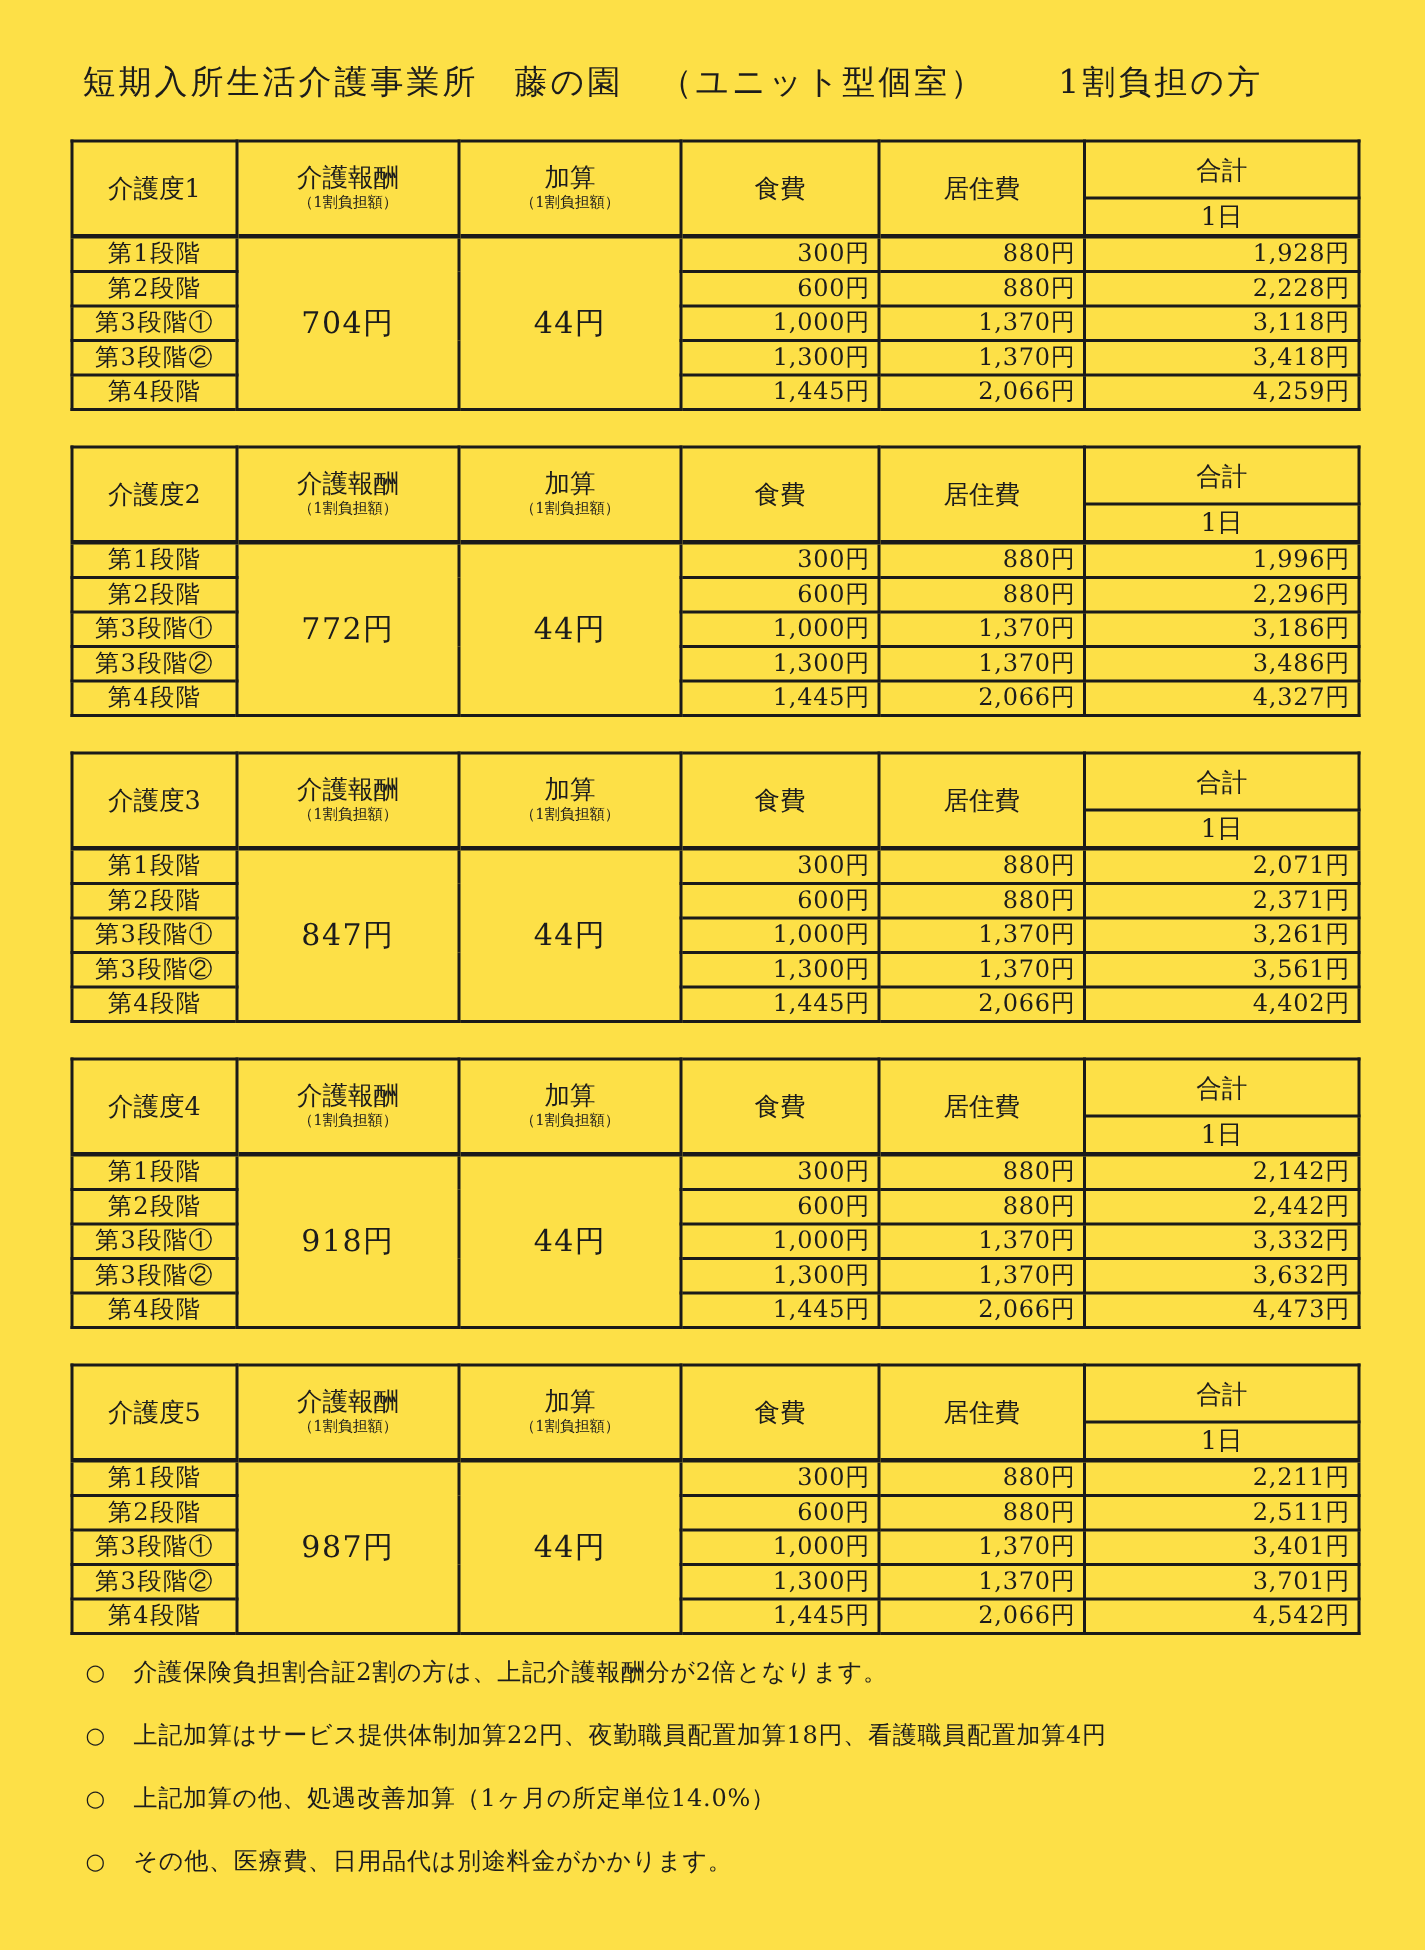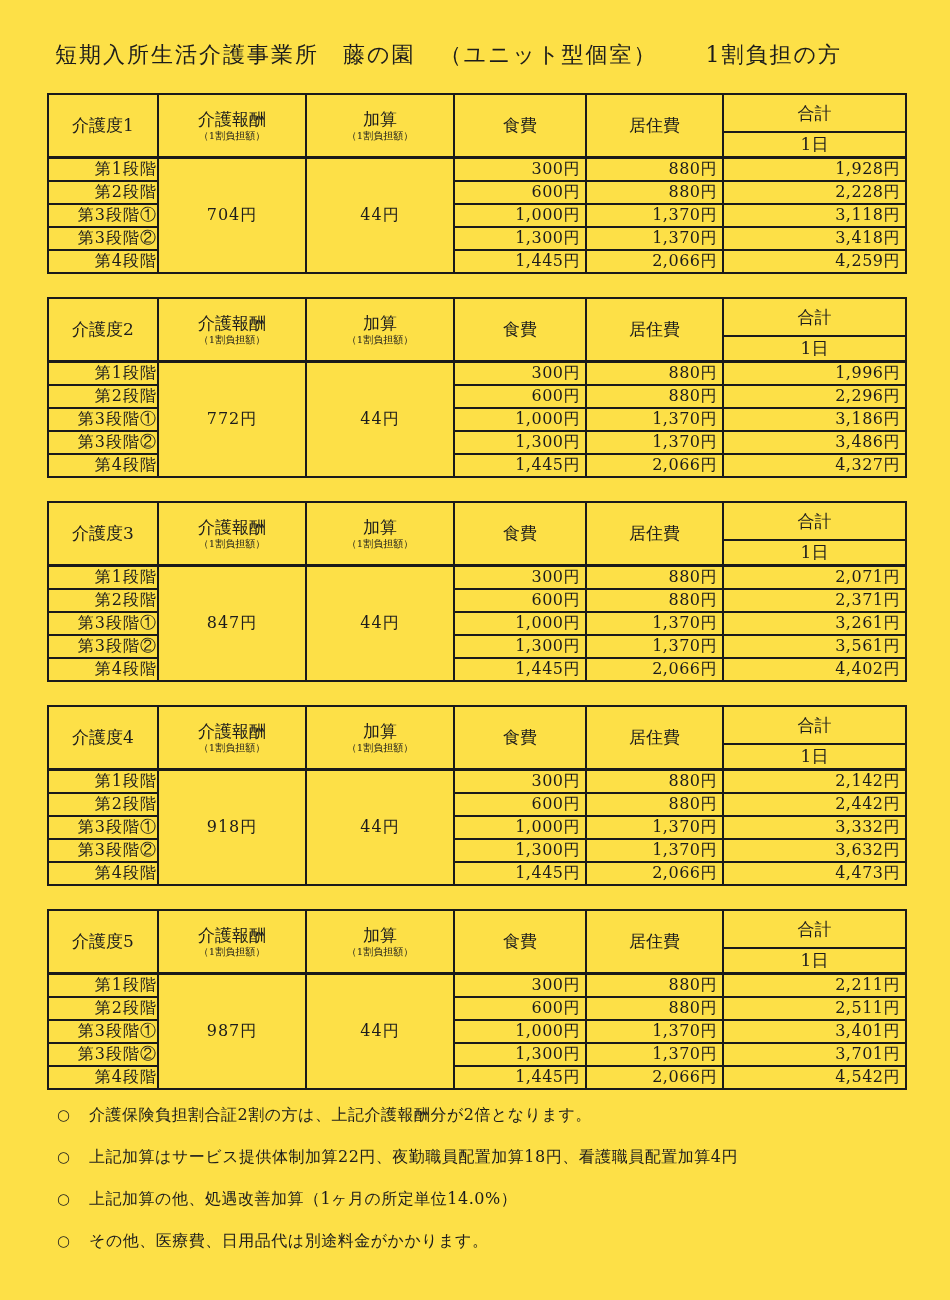--- a/index.html
+++ b/index.html
@@ -50,22 +50,22 @@
     overflow: hidden;
     white-space: nowrap;
   }
   tr.hr1 { height: 38px; }
   tr.hr2 { height: 24px; }
   tr.br  { height: 22px; }
   .hdr { font-size: 17px; }
   .hline { display: block; line-height: 1.25; }
   .hline.sub { font-size: 10px; }
   tbody td { font-size: 16px; }
-  td.stage { font-size: 16px; letter-spacing: 1px; text-align: right; }
-  td.merged { font-size: 16px; letter-spacing: 1px; }
+  td.stage { font-size: 16px; letter-spacing: 1px; }
+  td.merged { font-size: 20px; letter-spacing: 1px; }
   td.num { text-align: right; padding-right: 5px; letter-spacing: 0.5px; }
   tbody tr:first-child td { border-top: 3px solid #1a1a1a; }
   .notes {
     position: absolute;
     left: 57px; top: 1104px;
     width: 850px;
   }
   .note {
     display: flex;
     align-items: flex-start;

